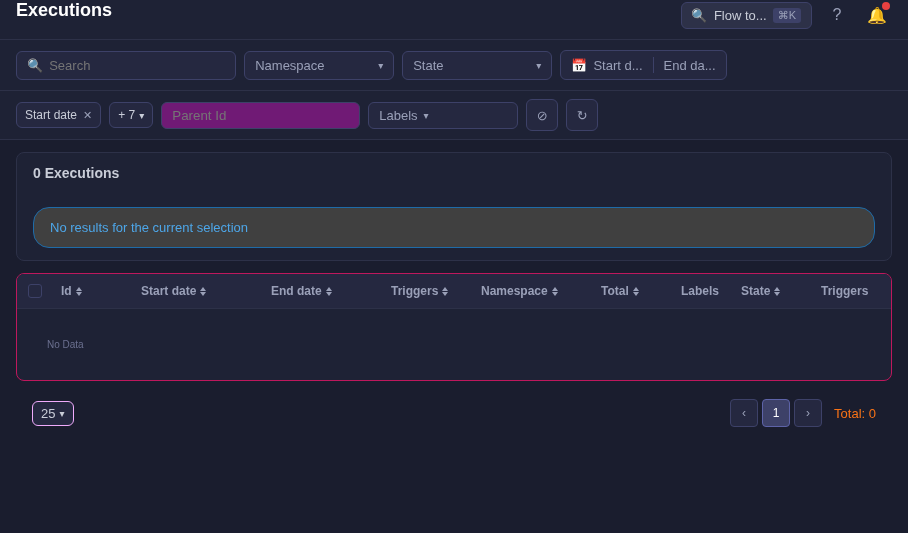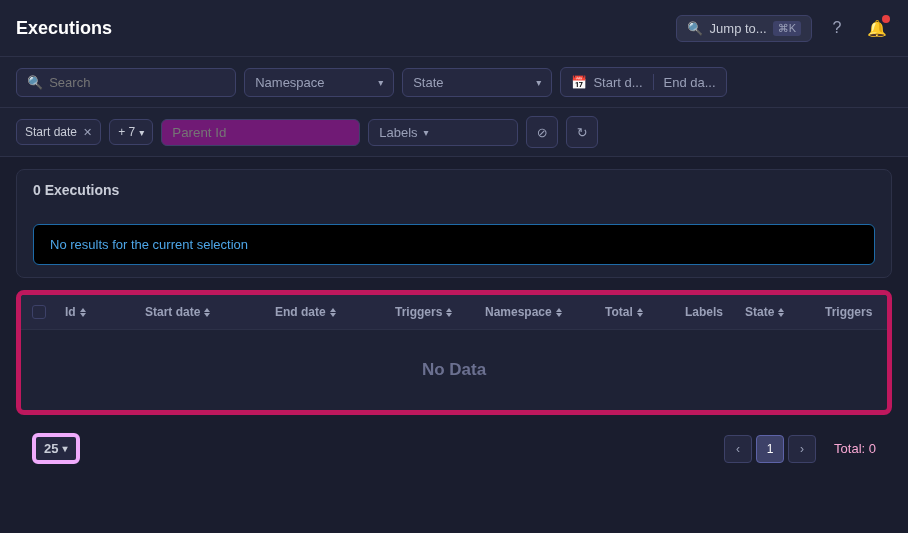--- a/index.html
+++ b/index.html
@@ -10,24 +10,24 @@
       font-size: 13px;
       width: 908px;
       min-height: 533px;
       overflow: hidden;
     }
 
     
     .header {
       background: #1e2235;
       display: flex;
-      align-items: center;
+      align-items: flex-start;
       justify-content: space-between;
       padding: 0 16px;
-      height: 57px;
+      height: 40px;
       border-bottom: 1px solid #2d3148;
     }
     .header-title {
       font-size: 18px;
       font-weight: 600;
       color: #ffffff;
     }
     .header-right {
       display: flex;
       align-items: center;
@@ -227,32 +227,32 @@
       padding: 12px 16px;
       margin-bottom: 12px;
     }
     .executions-count {
       font-size: 14px;
       font-weight: 600;
       color: #c9cdd8;
       margin-bottom: 26px;
     }
     .no-results-box {
-      background: #000000;
+      background: #404040;
       border: 1px solid #1e6ba8;
-      border-radius: 6px;
+      border-radius: 16px;
       padding: 12px 16px;
       color: #4da6e8;
       font-size: 13px;
     }
 
     
     .table-container {
       background: #1e2235;
-      border: 5px solid #be185d;
+      border: 1px solid #be185d;
       border-radius: 8px;
       overflow: hidden;
       margin-bottom: 12px;
     }
     .table-header {
       display: grid;
       grid-template-columns: 36px 80px 130px 120px 90px 120px 80px 60px 80px 80px;
       background: #252840;
       border-bottom: 1px solid #2d3148;
       align-items: center;
@@ -296,45 +296,43 @@
     .checkbox {
       width: 14px;
       height: 14px;
       border: 1px solid #3d4168;
       border-radius: 3px;
       background: #252840;
       cursor: pointer;
     }
     .no-data {
       padding: 30px;
-      text-align: center;
+      text-align: left;
       color: #6b7090;
-      font-size: 17px;
-      font-weight: bold;
+      font-size: 10px;
     }
 
     
     .pagination {
       display: flex;
       align-items: center;
       justify-content: space-between;
       padding: 6px 16px;
     }
     .page-size {
       display: flex;
       align-items: center;
       background: #252840;
-      border: 4px solid #f0abfc;
+      border: 1px solid #f0abfc;
       border-radius: 6px;
       padding: 4px 8px;
       gap: 4px;
       cursor: pointer;
       color: #c9cdd8;
       font-size: 13px;
-      font-weight: bold;
     }
     .page-controls {
       display: flex;
       align-items: center;
       gap: 4px;
     }
     .page-btn {
       background: #252840;
       border: 1px solid #3d4168;
       border-radius: 4px;
@@ -346,36 +344,36 @@
       cursor: pointer;
       color: #9aa0b8;
       font-size: 12px;
     }
     .page-btn.active {
       background: #3d4168;
       color: #ffffff;
       border-color: #5d63a8;
     }
     .total-label {
-      color: #f9a8d4;
-      font-size: 13px;
-      margin-left: 14px;
+      color: #f97316;
+      font-size: 13px;
+      margin-left: 8px;
     }
 
     .chevron-icon { font-size: 10px; }
   </style>
 </head>
 <body>
 
 <div class="header">
   <span class="header-title">Executions</span>
   <div class="header-right">
     <button class="jump-to-btn">
       <span>🔍</span>
-      <span>Jump to...</span>
+      <span>Flow to...</span>
       <span class="shortcut">⌘K</span>
     </button>
     <button class="header-icon-btn">
       <span>?</span>
     </button>
     <button class="header-icon-btn notification-btn">
       <span>🔔</span>
       <span class="notification-dot"></span>
     </button>
   </div>

